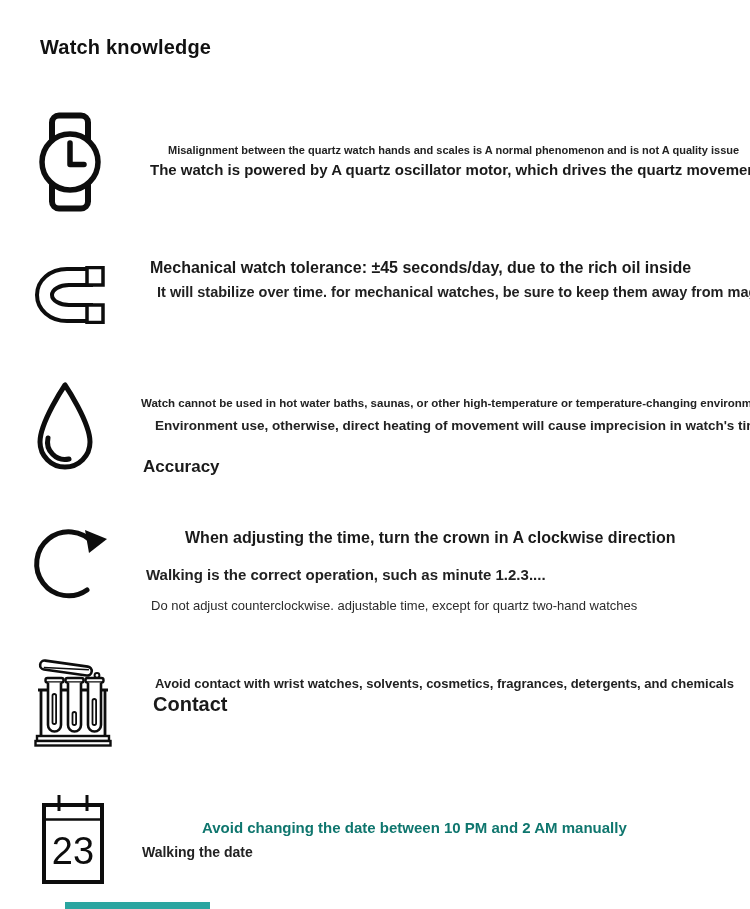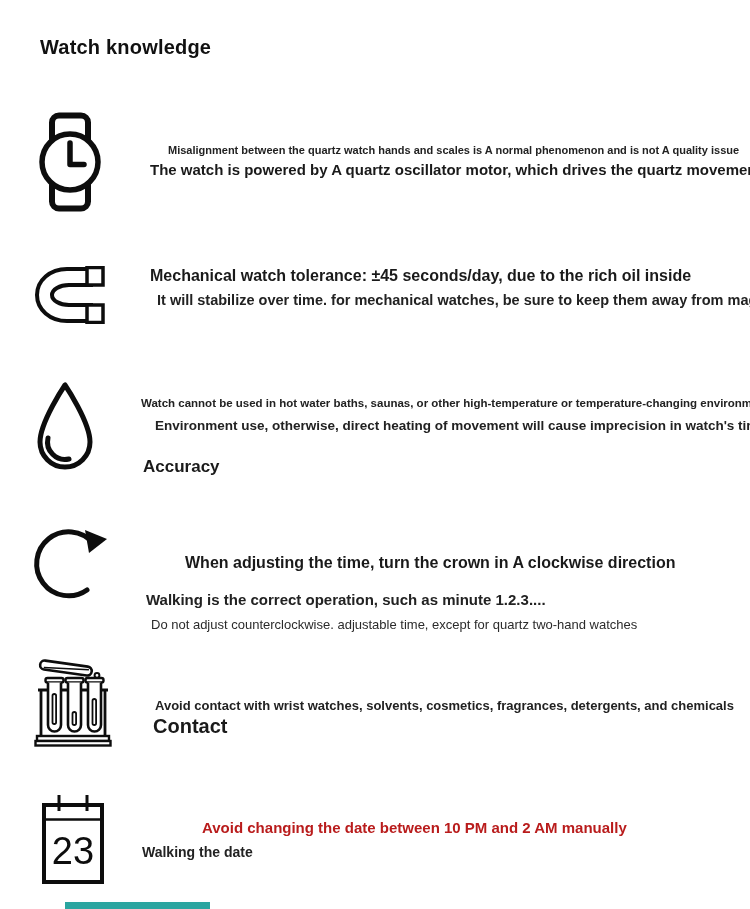--- a/index.html
+++ b/index.html
@@ -19,26 +19,26 @@
   .s2l1{font-size:16px;font-weight:700;padding-left:10px;color:#1a1a1a;}
   .s2l2{font-size:14.5px;font-weight:700;margin-top:7px;padding-left:17px;}
   .s2l3{font-size:12.5px;font-weight:400;margin-top:10px;padding-left:8px;color:#2b2b2b;}
   
   .s3l1{font-size:11.5px;font-weight:700;padding-left:1px;}
   .s3l2{font-size:13.5px;font-weight:700;margin-top:9px;padding-left:15px;}
   .s3l3{font-size:17px;font-weight:700;margin-top:24px;padding-left:3px;color:#1a1a1a;}
   
   .s4l1{font-size:16px;font-weight:700;padding-left:45px;color:#1a1a1a;}
   .s4l2{font-size:15px;font-weight:700;margin-top:19px;padding-left:6px;}
-  .s4l3{font-size:13px;font-weight:400;margin-top:9px;padding-left:11px;color:#2b2b2b;}
+  .s4l3{font-size:13px;font-weight:400;margin-top:15px;padding-left:11px;color:#2b2b2b;}
   
   .s5l1{font-size:13px;font-weight:700;padding-left:15px;}
   .s5l2{font-size:20px;font-weight:700;margin-top:2px;padding-left:5px;color:#1a1a1a;margin-left:8px;}
   
-  .s6l1{font-size:15px;font-weight:700;padding-left:62px;color:#b91c1c;}
+  .s6l1{font-size:15px;font-weight:700;padding-left:62px;color:#0f766e;}
   .s6l2{font-size:14px;font-weight:700;margin-top:8px;padding-left:2px;}
   #accent-bar{left:65px;top:902px;width:145px;height:7px;}
   svg{display:block;}
 </style>
 </head>
 <body>
 
 <div id="page">
 
   <div id="title" class="abs">Watch knowledge</div>
@@ -55,21 +55,21 @@
     <div class="line s1l2">The watch is powered by A quartz oscillator motor, which drives the quartz movement</div>
   </div>
 
   <div class="icon" style="left:33px;top:266px;">
     <svg width="74" height="58" viewBox="0 0 74 58" fill="none">
       <path d="M58 3 L34 3 C17 3 4 14.5 4 29 C4 43.5 17 55 34 55 L58 55 L58 39 L36 39 C26.5 39 19 34.5 19 29 C19 23.5 26.5 19 36 19 L58 19 Z" fill="#fff" stroke="#0d0d0d" stroke-width="4"></path>
       <rect x="54" y="1.5" width="16" height="17.5" fill="#fff" stroke="#0d0d0d" stroke-width="3.5"></rect>
       <rect x="54" y="39" width="16" height="17.5" fill="#fff" stroke="#0d0d0d" stroke-width="3.5"></rect>
     </svg>
   </div>
-  <div class="txt" style="top:259px;margin-top:8px;">
+  <div class="txt" style="top:259px;">
     <div class="line s2l1">Mechanical watch tolerance: ±45 seconds/day, due to the rich oil inside</div>
     <div class="line s2l2">It will stabilize over time. for mechanical watches, be sure to keep them away from magnets</div>
   </div>
 
   <div class="icon" style="left:33px;top:381px;">
     <svg width="64" height="95" viewBox="0 0 64 95" fill="none">
       <path d="M32 4 C32 4 7 41 7 61 A25 25 0 0 0 57 61 C57 41 32 4 32 4 Z" fill="#fff" stroke="#0d0d0d" stroke-width="5" stroke-linejoin="round"></path>
       <path d="M15 57 A17.5 17.5 0 0 0 36 78" stroke="#0d0d0d" stroke-width="5" stroke-linecap="round"></path>
     </svg>
   </div>
@@ -78,21 +78,21 @@
     <div class="line s3l2">Environment use, otherwise, direct heating of movement will cause imprecision in watch's timekeeping</div>
     <div class="line s3l3">Accuracy</div>
   </div>
 
   <div class="icon" style="left:31px;top:516px;">
     <svg width="78" height="86" viewBox="0 0 78 86" fill="none">
       <path d="M56 74 A32 32 0 1 1 62 27" stroke="#0d0d0d" stroke-width="5" stroke-linecap="round"></path>
       <polygon points="54,14 76,23 58,37" fill="#0d0d0d"></polygon>
     </svg>
   </div>
-  <div class="txt" style="top:554px;">
+  <div class="txt" style="top:529px;">
     <div class="line s4l1">When adjusting the time, turn the crown in A clockwise direction</div>
     <div class="line s4l2">Walking is the correct operation, such as minute 1.2.3....</div>
     <div class="line s4l3">Do not adjust counterclockwise. adjustable time, except for quartz two-hand watches</div>
   </div>
 
   <div class="icon" style="left:34px;top:648px;">
     <svg width="78" height="100" viewBox="0 0 78 100" fill="none">
       <g transform="rotate(8 10 18)">
         <rect x="6" y="12.5" width="52" height="9" rx="4.5" fill="#fff" stroke="#0d0d0d" stroke-width="2.6"></rect>
         <line x1="10" y1="19.5" x2="55" y2="15.5" stroke="#0d0d0d" stroke-width="1.6"></line>
@@ -113,21 +113,21 @@
       </g>
       <g>
         <rect x="51.5" y="30" width="18" height="4.5" rx="2" fill="#fff" stroke="#0d0d0d" stroke-width="2.4"></rect>
         <path d="M54 34.5 L54 77 A6.5 6.5 0 0 0 67 77 L67 34.5" fill="#fff" stroke="#0d0d0d" stroke-width="2.6"></path>
         <rect x="58.5" y="51" width="3.6" height="26" rx="1.8" fill="#fff" stroke="#0d0d0d" stroke-width="1.8"></rect>
       </g>
       <rect x="3" y="88" width="72" height="5" fill="#fff" stroke="#0d0d0d" stroke-width="2.4"></rect>
       <rect x="1.5" y="93" width="75" height="4.5" fill="#fff" stroke="#0d0d0d" stroke-width="2.4"></rect>
     </svg>
   </div>
-  <div class="txt" style="top:698px;">
+  <div class="txt" style="top:676px;">
     <div class="line s5l1">Avoid contact with wrist watches, solvents, cosmetics, fragrances, detergents, and chemicals</div>
     <div class="line s5l2">Contact</div>
   </div>
 
   <div class="icon" style="left:40px;top:790px;">
     <svg width="66" height="96" viewBox="0 0 66 96" fill="none">
       <rect x="4" y="15" width="58" height="77" fill="#fff" stroke="#0d0d0d" stroke-width="4"></rect>
       <line x1="4" y1="29.5" x2="62" y2="29.5" stroke="#0d0d0d" stroke-width="2.5"></line>
       <line x1="19" y1="5" x2="19" y2="21" stroke="#0d0d0d" stroke-width="3"></line>
       <line x1="47" y1="5" x2="47" y2="21" stroke="#0d0d0d" stroke-width="3"></line>

